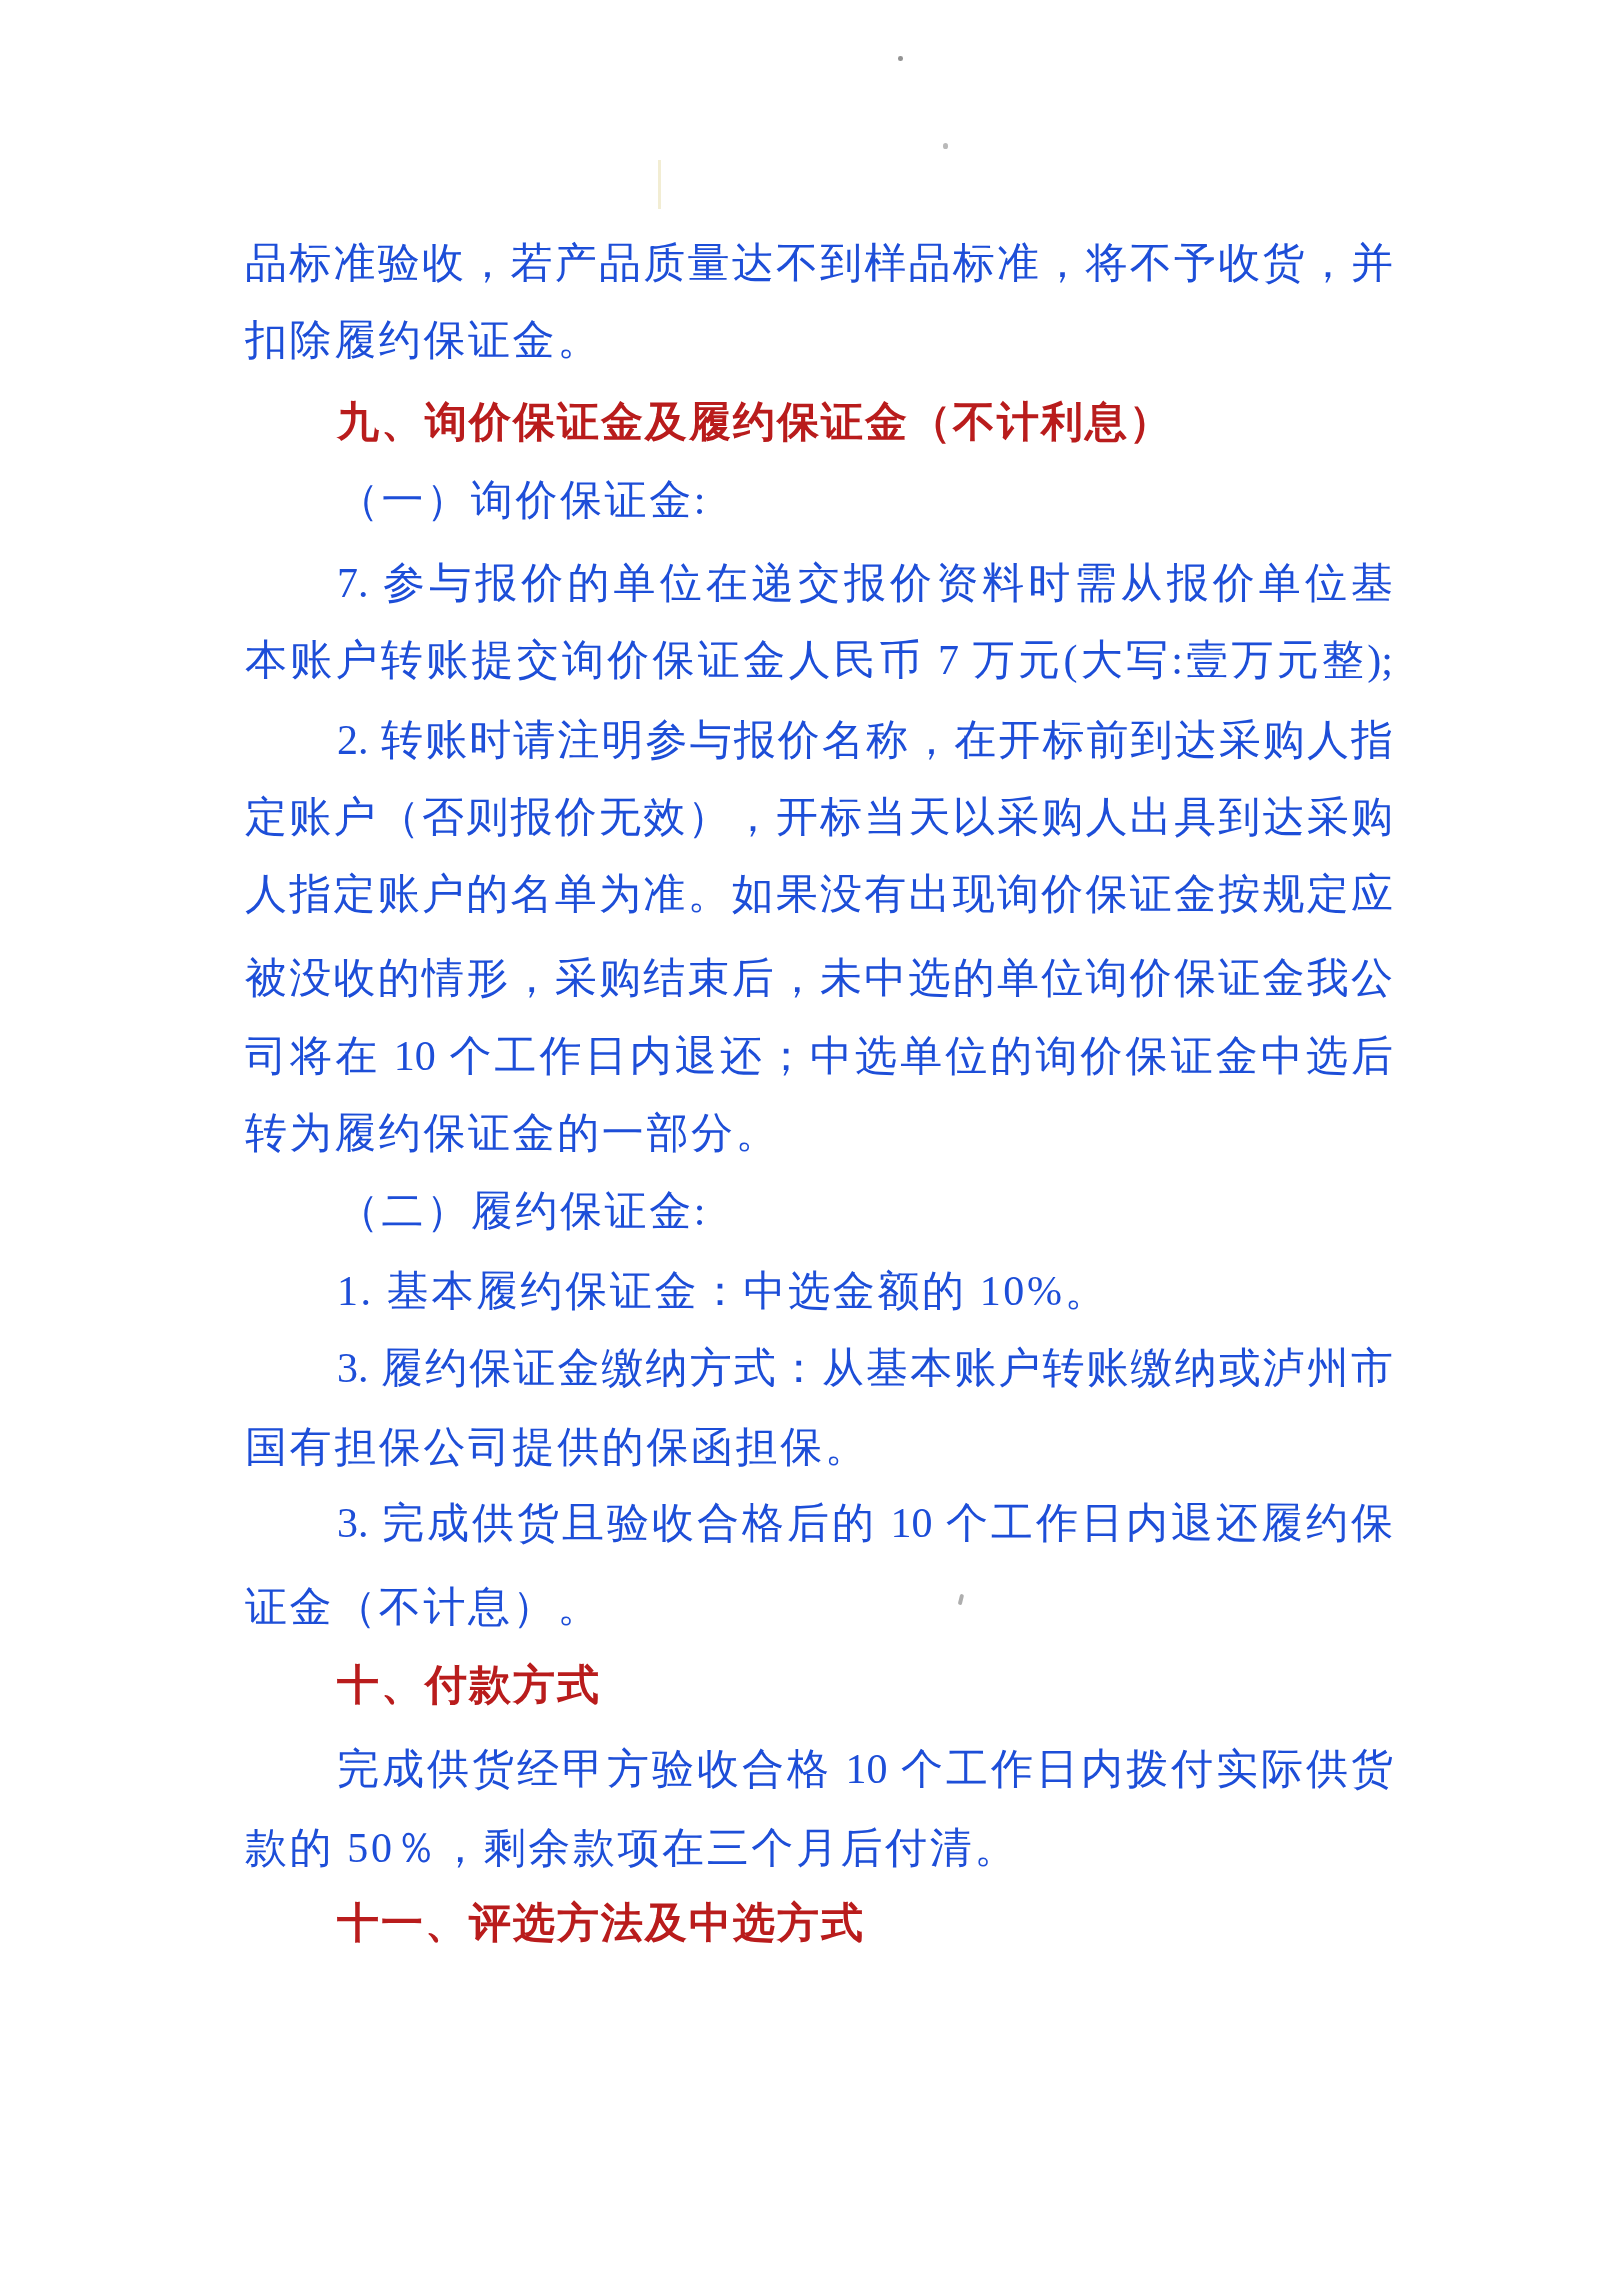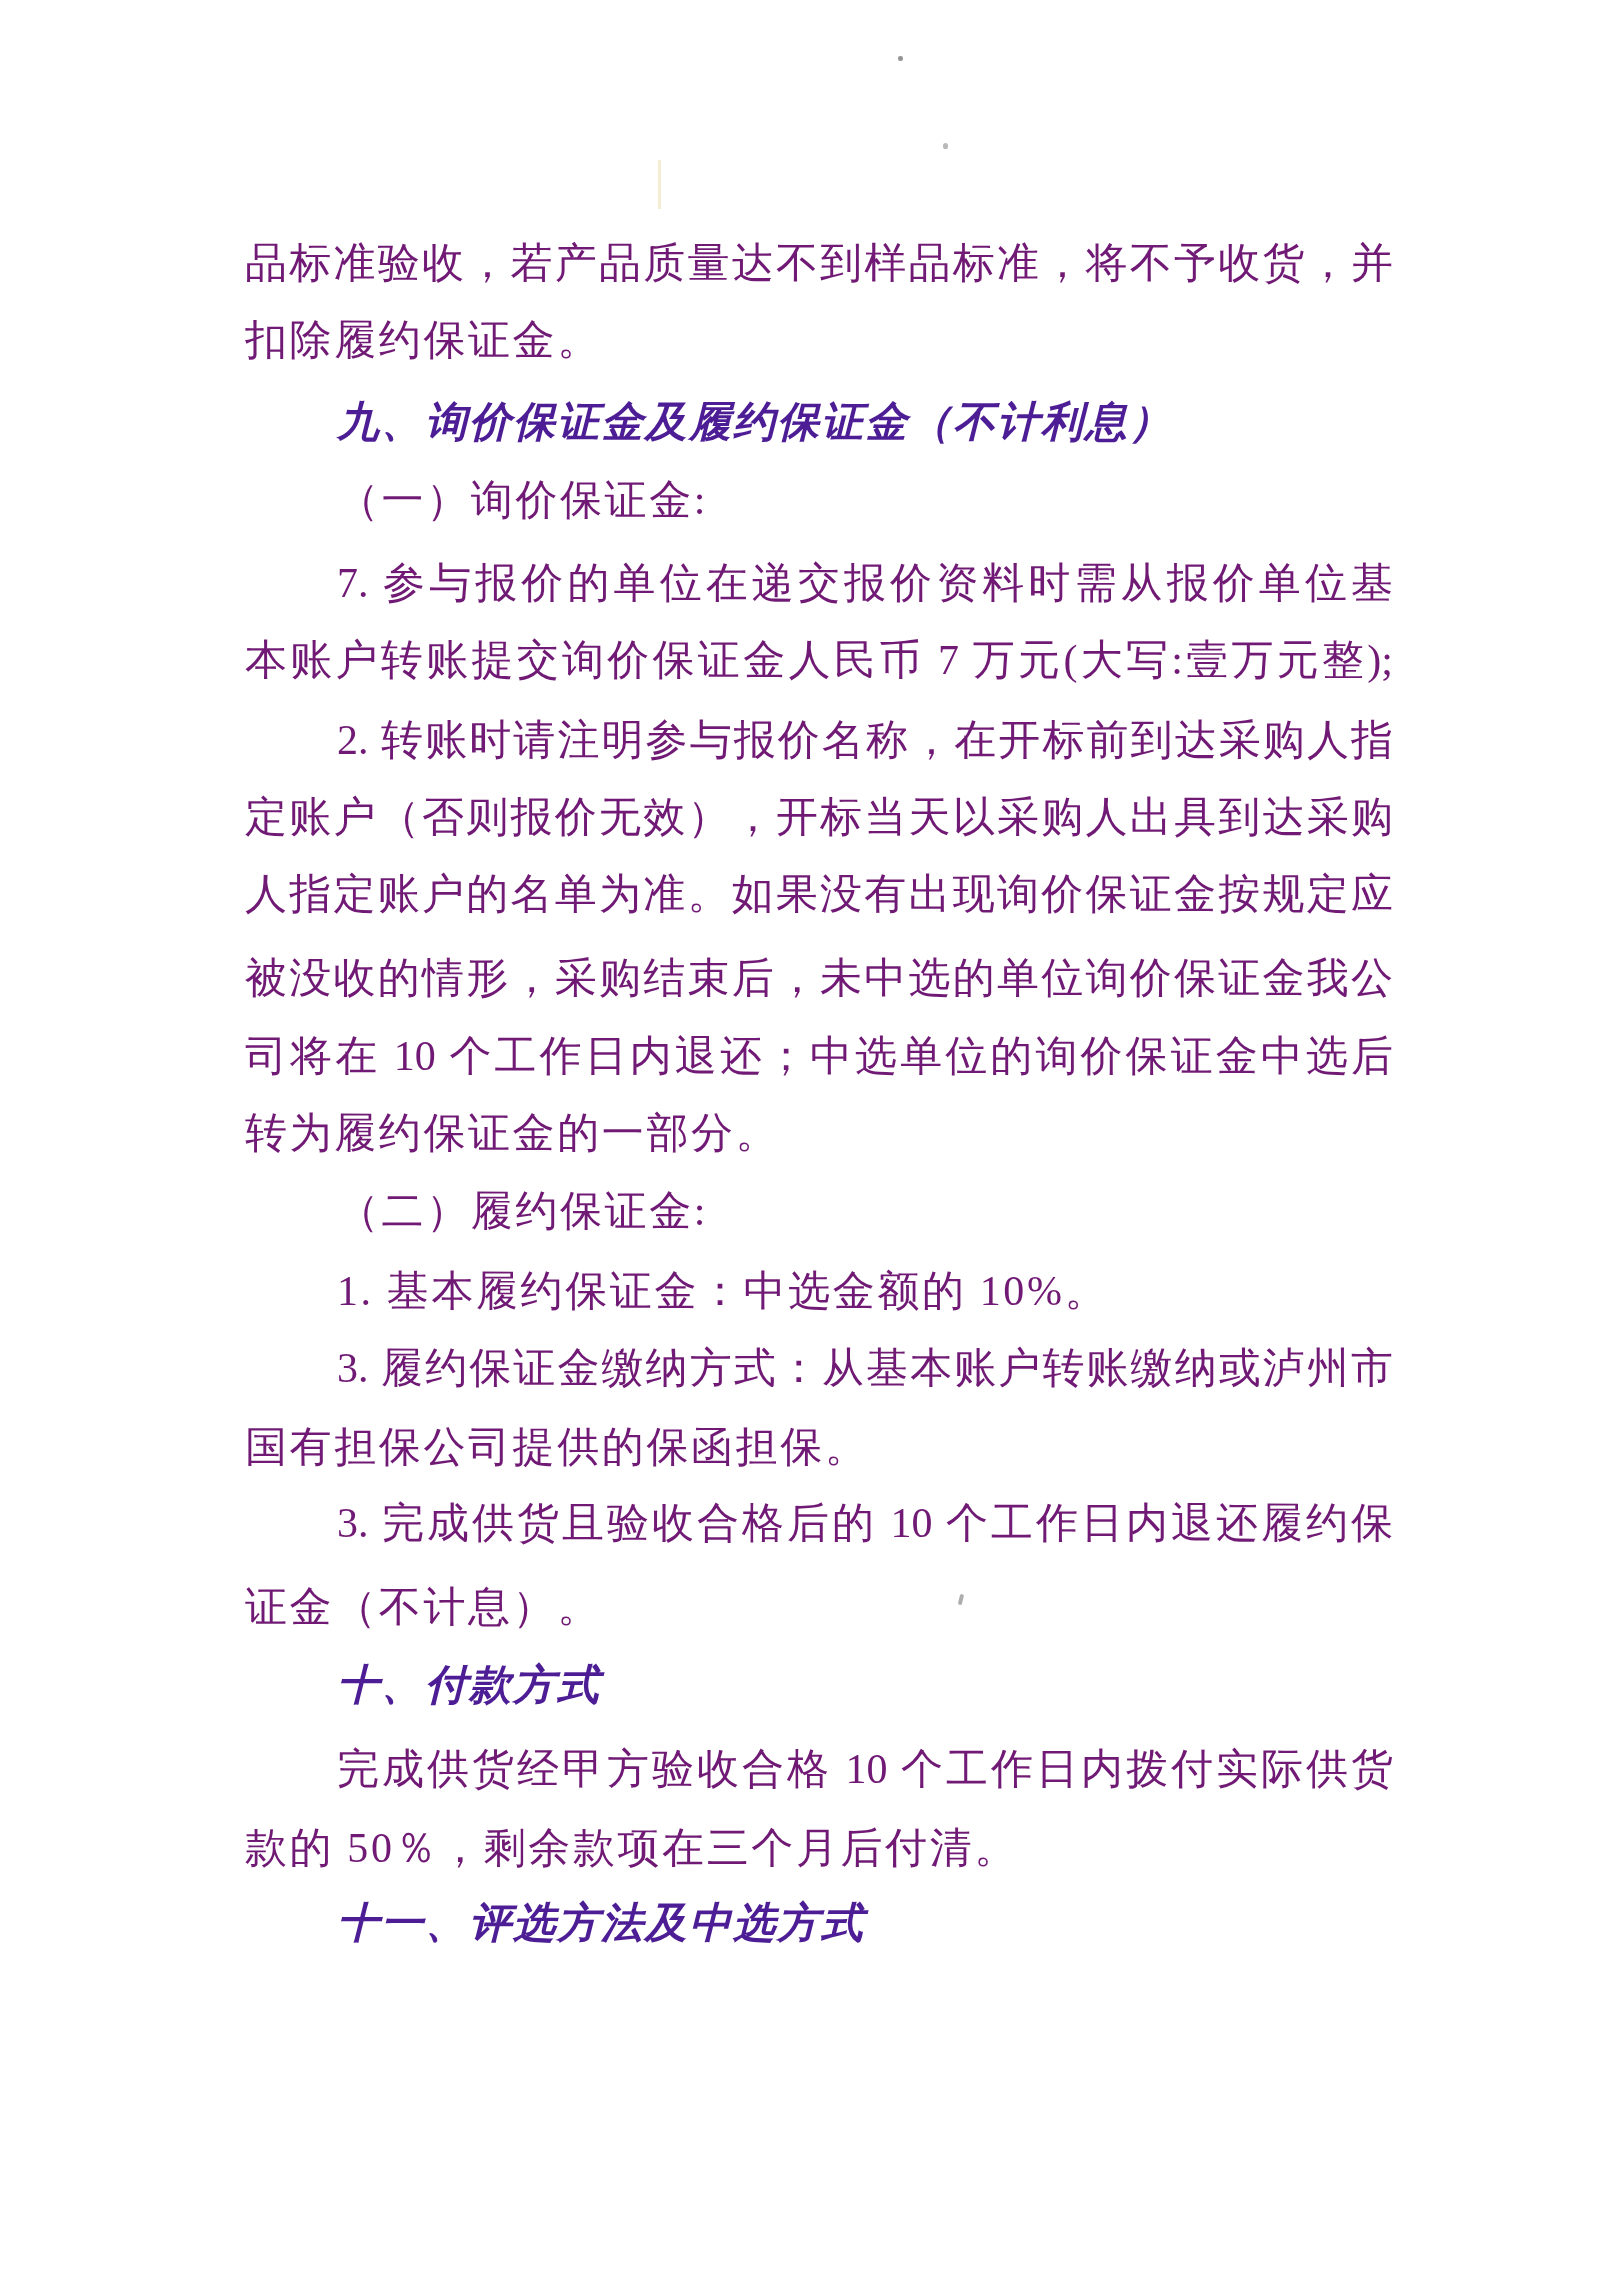--- a/index.html
+++ b/index.html
@@ -10,38 +10,37 @@
     height: 2295px;
     background: #ffffff;
     overflow: hidden;
     font-family: "Liberation Serif", "DejaVu Serif", serif;
   }
   .line {
     position: absolute;
     left: 245px;
     font-size: 42px;
     line-height: 46px;
-    color: #701a75;
+    color: #1d4ed8;
     letter-spacing: 2.6px;
     white-space: nowrap;
   }
   .line.justify {
     white-space: normal;
     width: 1148px;
     letter-spacing: 0;
     text-align: justify;
     text-align-last: justify;
   }
   .line.indent { left: 337px; }
   .line.indent.justify { width: 1056px; }
   .line.heading {
     font-weight: 700;
-    color: #4c1d95;
+    color: #b91c1c;
     letter-spacing: 2px;
-    font-style: italic;
   }
   
   .artifact { position: absolute; }
   .speck-a { left: 898px; top: 56px; width: 4.6px; height: 4.6px; background: #6f6f6f; border-radius: 50%; opacity: .75; }
   .speck-b { left: 943px; top: 143px; width: 5.2px; height: 5.9px; background: #8a8a8a; border-radius: 50%; opacity: .6; }
   .speck-c { left: 959px; top: 1594px; width: 3.9px; height: 10.5px; background: #9a9a9a; border-radius: 2px; transform: rotate(14deg); opacity: .8; }
   .streak  { left: 658px; top: 160px; width: 3.3px; height: 49px; background: #efe8c8; opacity: .8; }
 </style>
 </head>
 <body>

